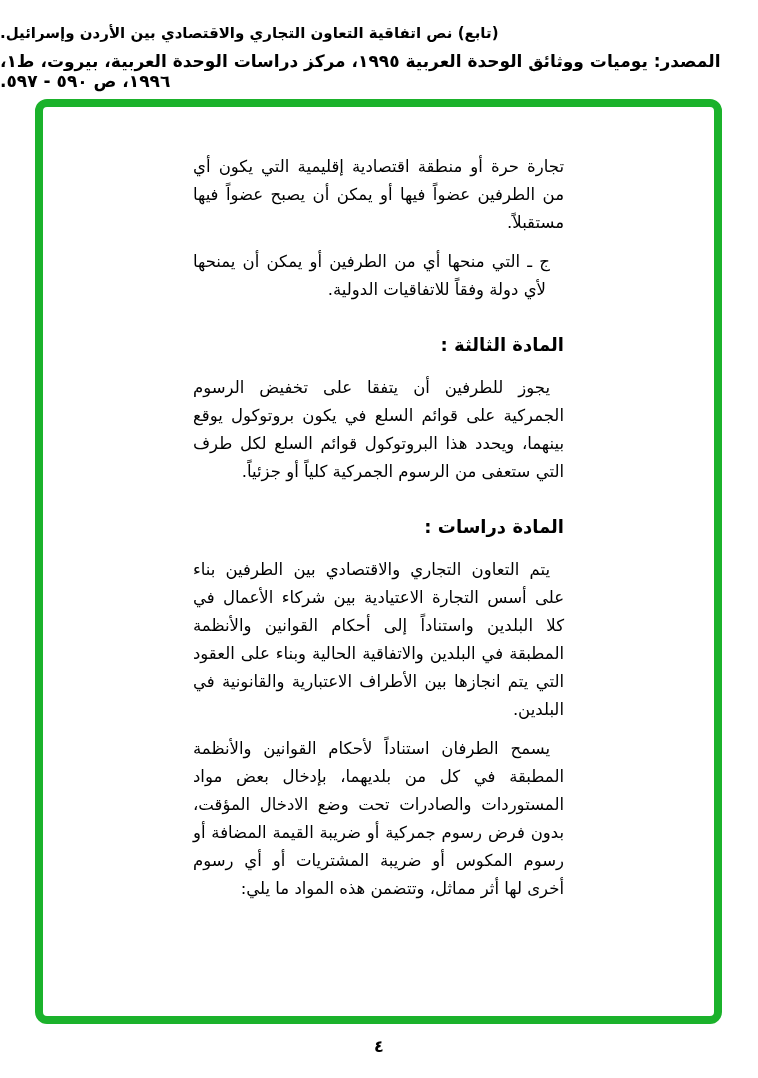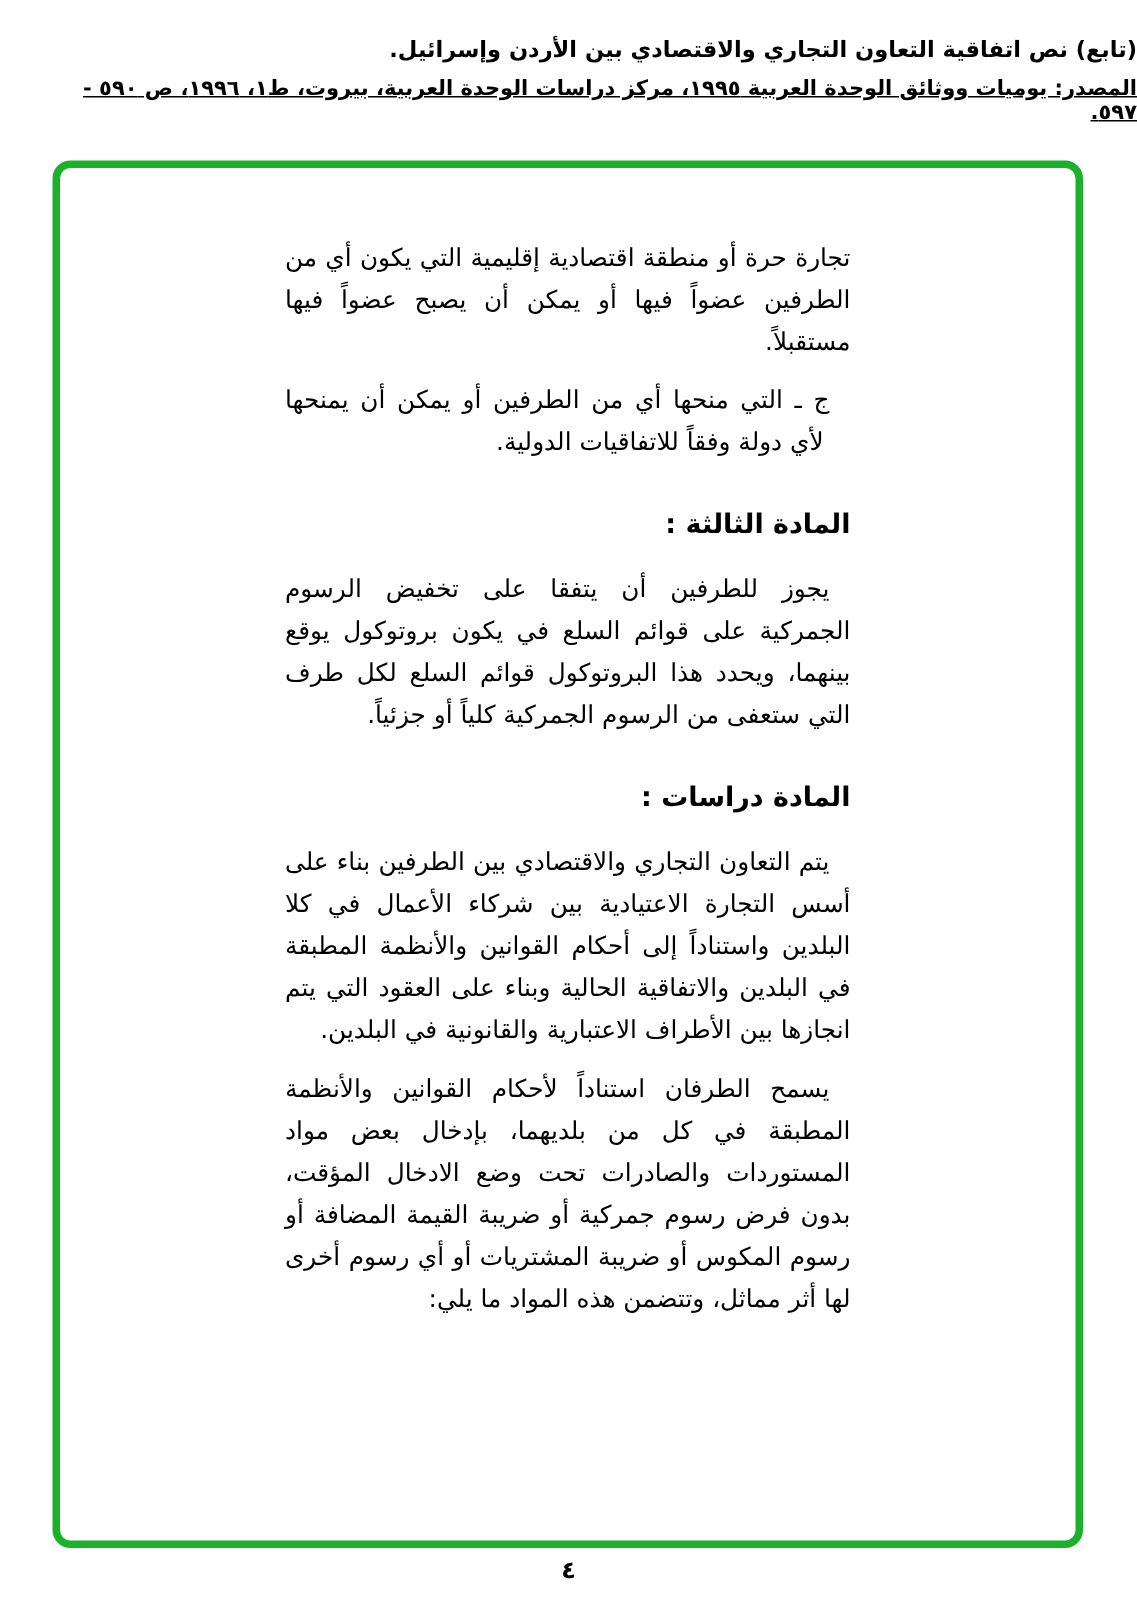--- a/index.html
+++ b/index.html
@@ -9,41 +9,39 @@
     font-family: "DejaVu Sans", sans-serif;
     color: #000000;
     overflow: hidden;
   }
   .page {
     width: 758px; height: 1078px;
     position: relative;
     padding-top: 24px;
   }
   .doc-header {
-    text-align: right;
+    text-align: left;
     direction: rtl;
-    padding-left: 34px;
   }
   .doc-title {
     font-size: 15px;
     font-weight: bold;
     letter-spacing: 0px;
     margin-bottom: 9px;
   }
   .doc-source {
-    font-size: 14px;
+    font-size: 17px;
     font-weight: bold;
-    margin-bottom: 24px;
-    text-decoration: underline;
+    margin-bottom: 8px;
   }
   .border-frame {
     margin-left: 35px;
     width: 687px;
     height: 925px;
-    border: 5px solid #a16207;
+    border: 8px solid #a16207;
     border-radius: 12px;
     background: #ffffff;
     padding: 46px 150px 0 150px;
     overflow: hidden;
   }
   .body-text {
     direction: rtl;
     text-align: justify;
     font-size: 16.5px;
     line-height: 28px;

